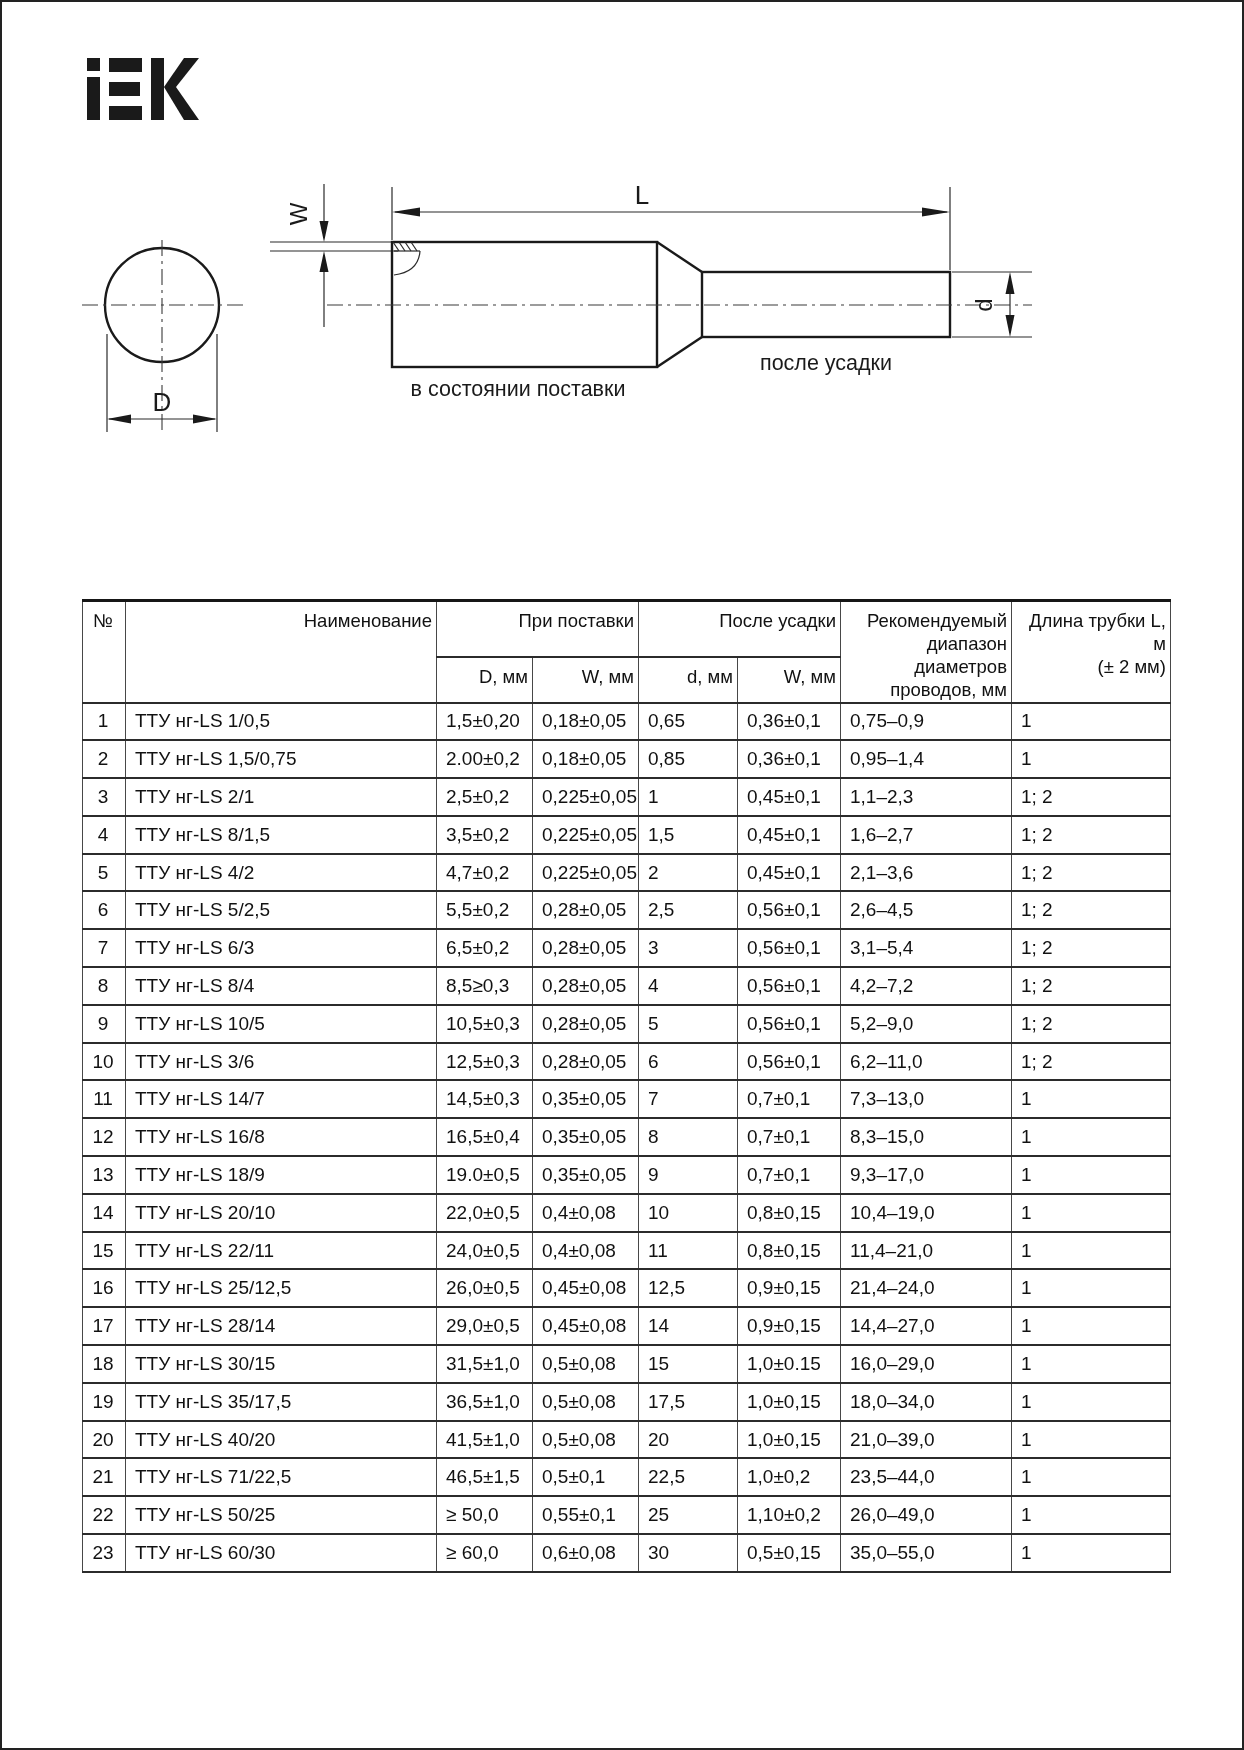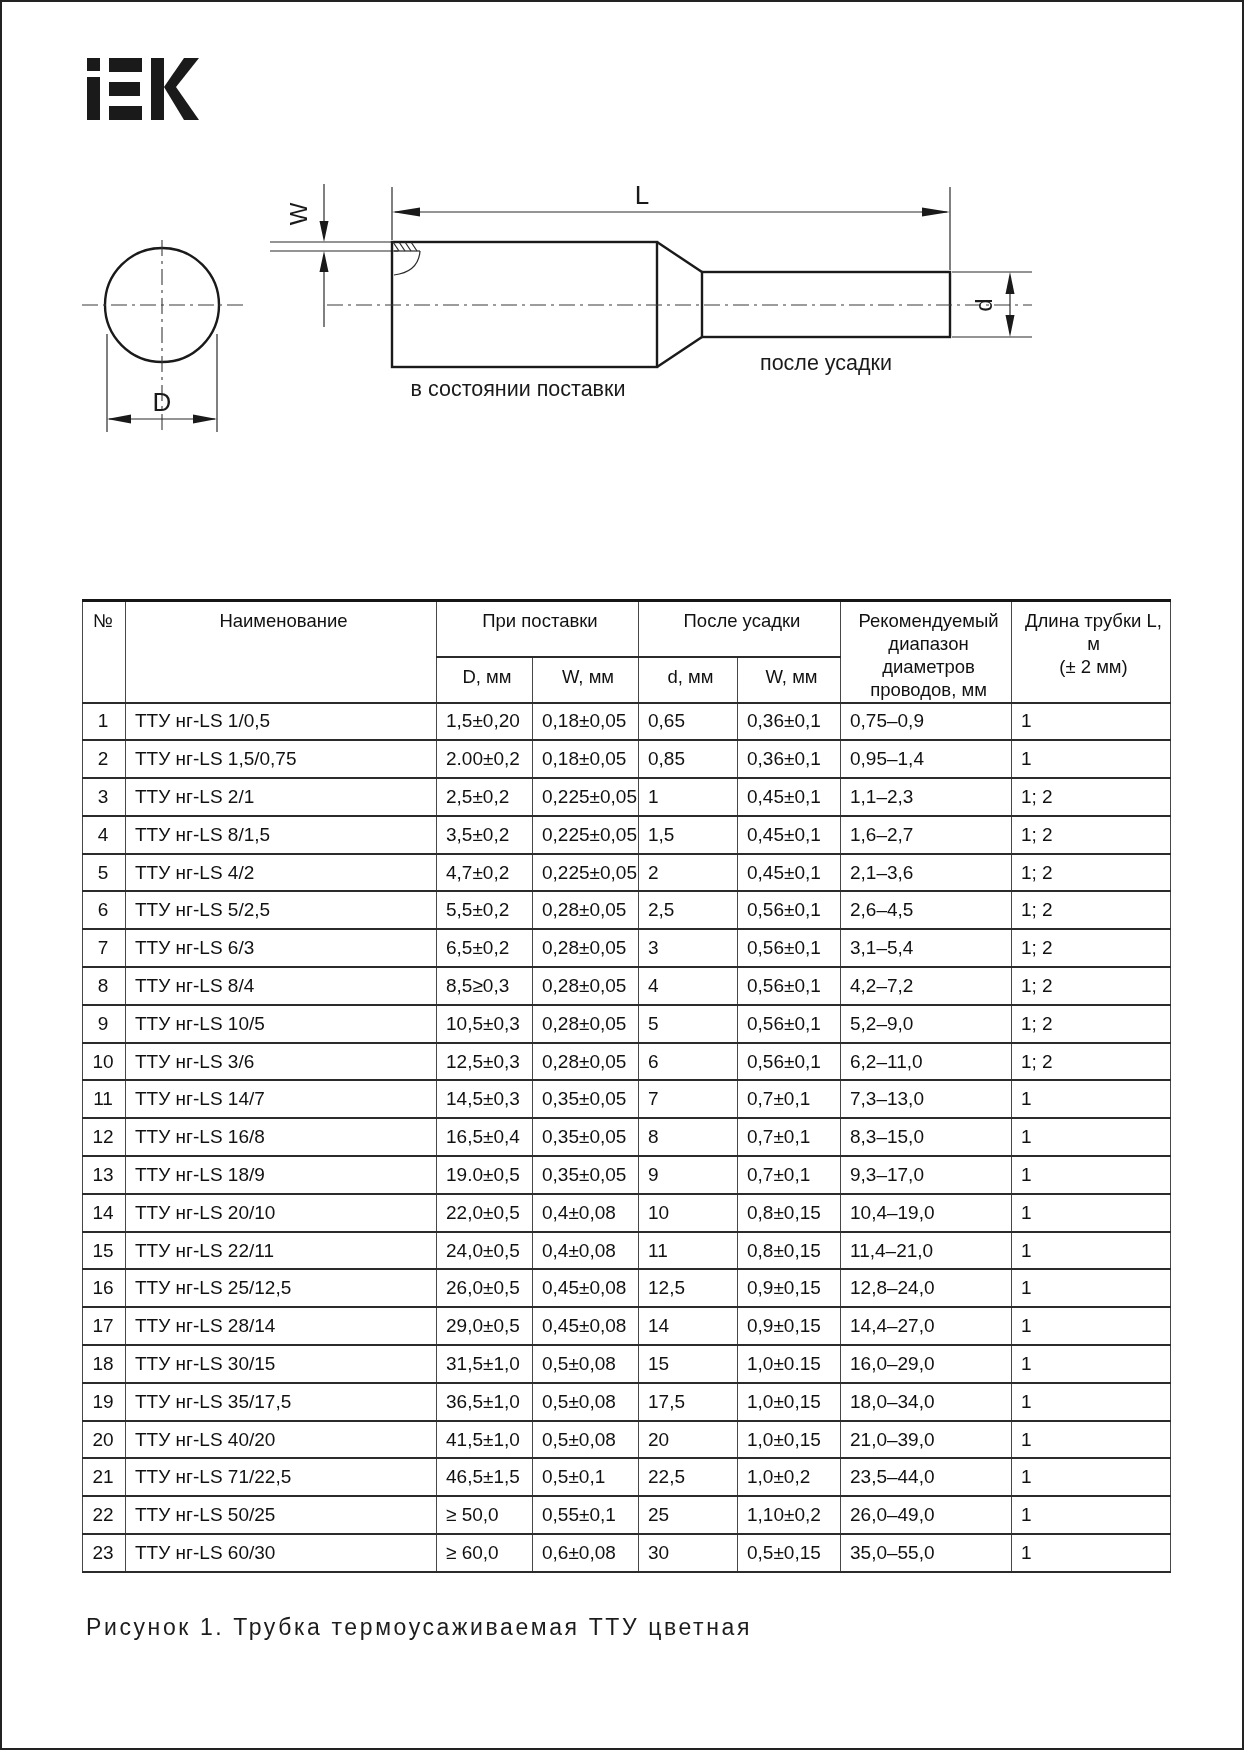--- a/index.html
+++ b/index.html
@@ -40,21 +40,21 @@
   }
   .spec-table th, .spec-table td {
     border-left:1.4px solid #474747;
     border-right:1.4px solid #474747;
     border-top:2px solid #2b2b2b;
     border-bottom:2px solid #2b2b2b;
     padding:0 4px 0 9px;
     overflow:hidden;
   }
   .spec-table thead th {
-    font-weight:normal; text-align:center; vertical-align:top;
+    font-weight:normal; text-align:right; vertical-align:top;
     padding-top:7px; font-size:18.5px; line-height:1.25;
   }
   .spec-table thead tr.group-row { height:43px; }
   .spec-table thead tr.sub-row   { height:35px; }
   .spec-table thead { border-bottom:2.6px solid #161616; }
   .spec-table tbody tr { height:37.8px; }
   .spec-table tbody td { font-weight:normal; vertical-align:middle; }
   .spec-table .col-num { text-align:center; padding-left:2px; }
   .th-prewrap { white-space:pre-line; }
 
@@ -316,21 +316,21 @@
       <td>11,4–21,0</td>
       <td>1</td>
     </tr>
         <tr>
       <td class="col-num">16</td>
       <td>ТТУ нг-LS 25/12,5</td>
       <td>26,0±0,5</td>
       <td>0,45±0,08</td>
       <td>12,5</td>
       <td>0,9±0,15</td>
-      <td>12,8–24,0</td>
+      <td>21,4–24,0</td>
       <td>1</td>
     </tr>
         <tr>
       <td class="col-num">17</td>
       <td>ТТУ нг-LS 28/14</td>
       <td>29,0±0,5</td>
       <td>0,45±0,08</td>
       <td>14</td>
       <td>0,9±0,15</td>
       <td>14,4–27,0</td>
@@ -392,15 +392,14 @@
       <td>≥ 60,0</td>
       <td>0,6±0,08</td>
       <td>30</td>
       <td>0,5±0,15</td>
       <td>35,0–55,0</td>
       <td>1</td>
     </tr>
       </tbody>
   </table>
 
-  <div class="caption">Рисунок 1. Трубка термоусаживаемая ТТУ цветная</div>
 
 </div>
 
 </body></html>

